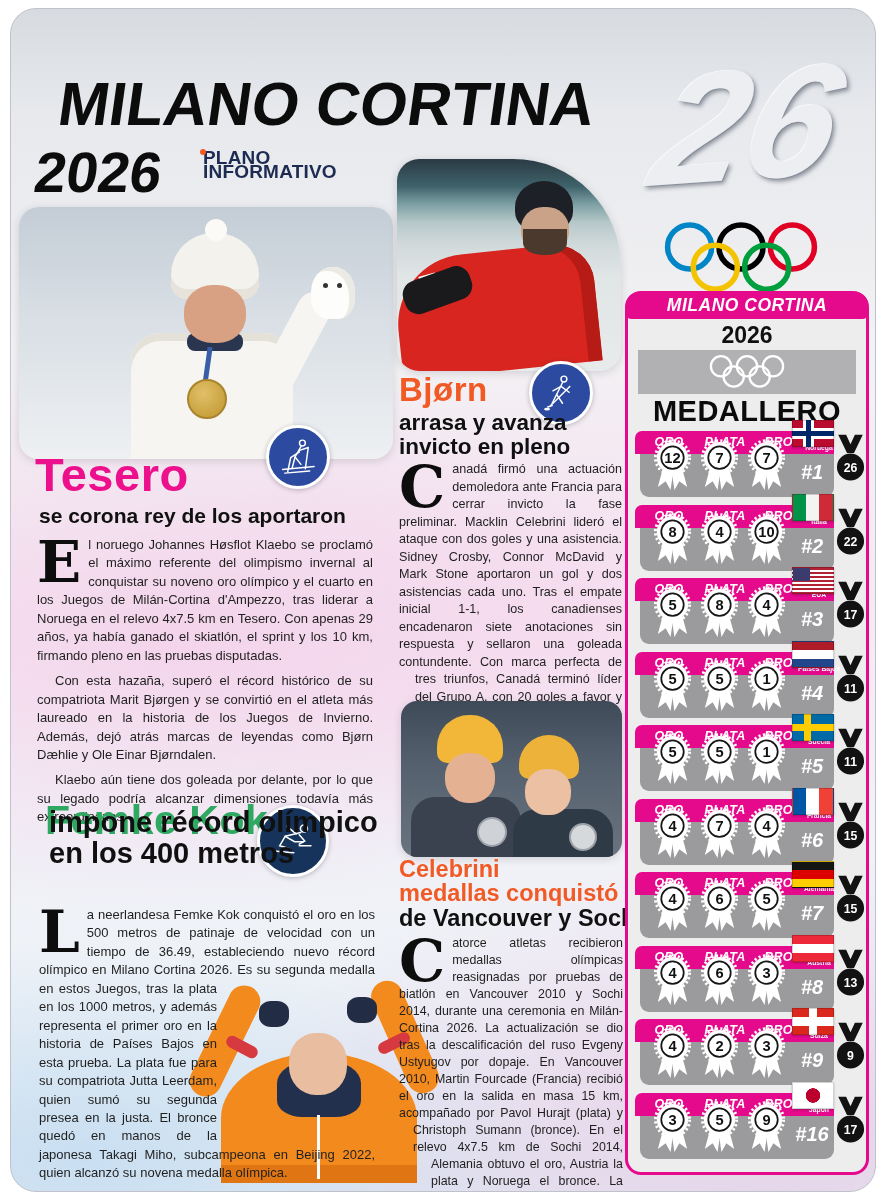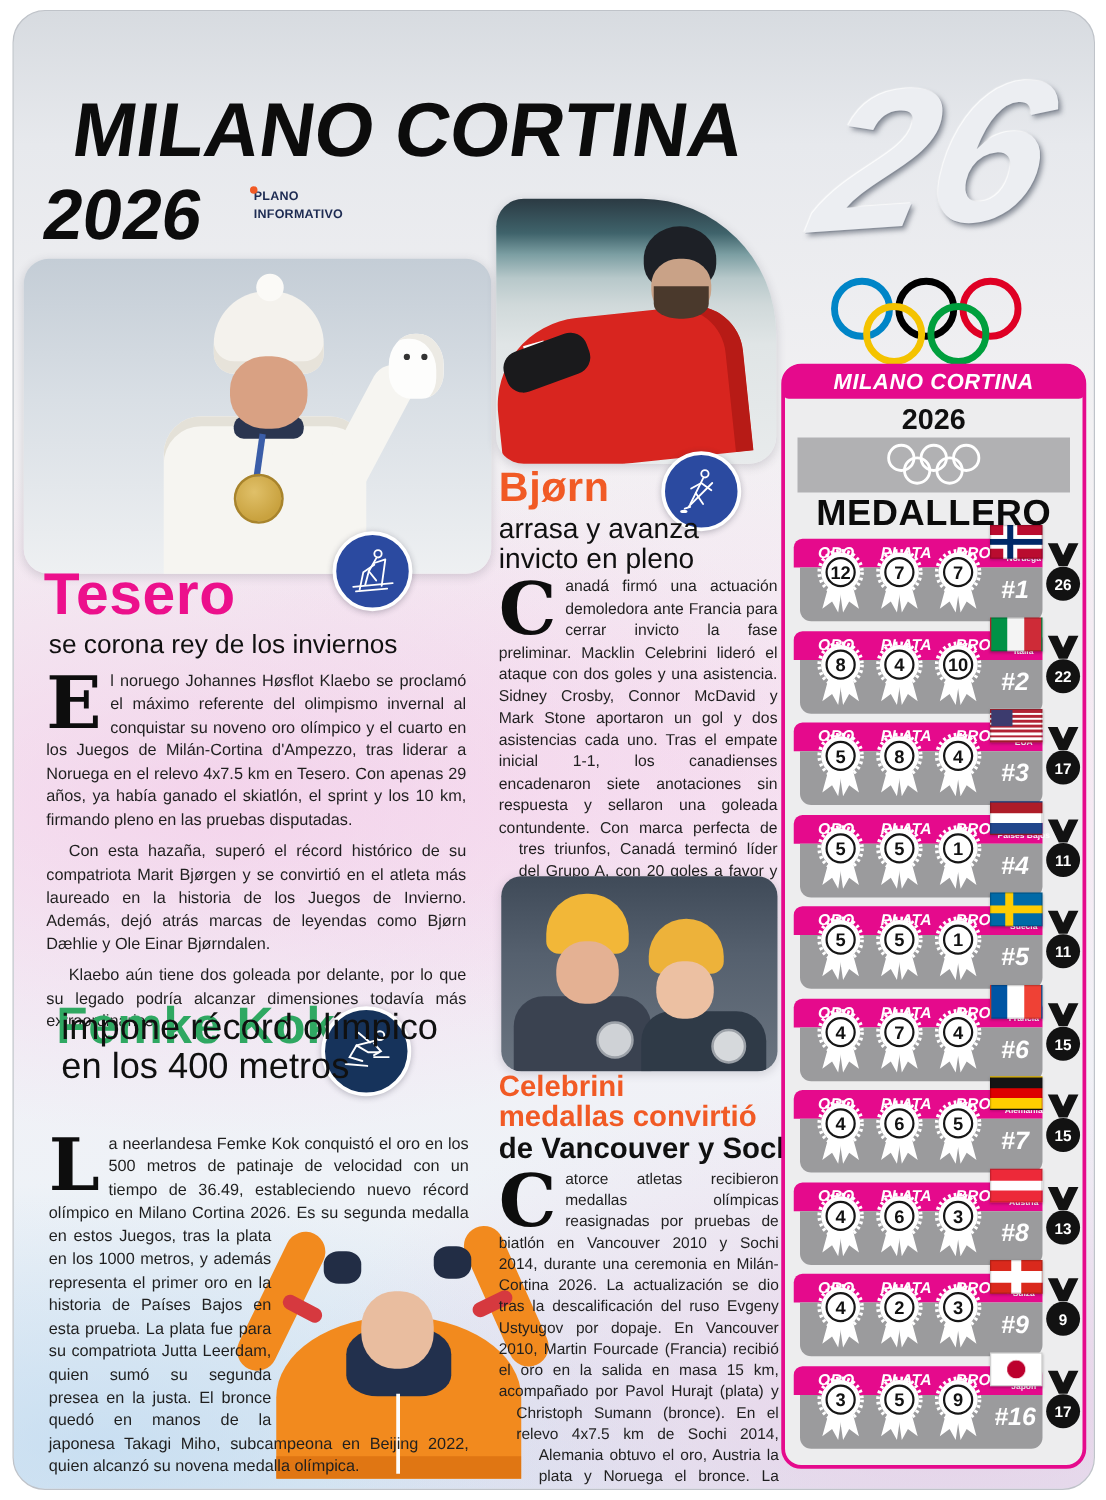--- a/index.html
+++ b/index.html
@@ -11,32 +11,32 @@
       radial-gradient(820px 400px at 18% 53%, rgba(241,186,226,0.50), transparent 68%),
       radial-gradient(680px 360px at 66% 50%, rgba(246,208,236,0.45), transparent 70%),
       radial-gradient(760px 380px at 88% 94%, rgba(236,172,216,0.42), transparent 70%),
       radial-gradient(680px 300px at 8% 97%, rgba(183,214,240,0.60), transparent 70%),
       linear-gradient(180deg,#d7dbe0 0%,#e7e9ed 9%,#f2f1f3 28%,#f6eff5 55%,#eef2f7 80%,#e2ebf3 100%);
   }
   .abs{position:absolute;}
   
   .main-title{left:48px;top:60px;font-size:61px;font-weight:800;color:#0c0c0c;transform:skewX(-8deg);letter-spacing:0px;white-space:nowrap;}
   .year-big{left:24px;top:130px;font-size:57px;font-weight:800;color:#0c0c0c;transform:skewX(-8deg);}
-  .brand{left:192px;top:142px;color:#1d2b52;font-size:10px;line-height:14px;font-weight:800;letter-spacing:.2px;}
+  .brand{left:192px;top:142px;color:#1d2b52;font-size:19px;line-height:14px;font-weight:800;letter-spacing:.2px;}
   .brand .dot{position:absolute;left:-3px;top:-2px;width:6px;height:6px;border-radius:50%;background:#f15a25;}
   .logo26{left:645px;top:28px;width:185px;height:175px;font-size:160px;font-weight:800;font-style:italic;
     color:#eceef2;transform:skewX(-16deg) rotate(-4deg);
     text-shadow:3px 3px 4px rgba(110,116,128,.75),-1px -1px 1px #ffffff,1px 1px 0 #c3c7cf;
     text-align:center;line-height:175px;}
   .rings-color{left:652px;top:210px;width:156px;height:78px;}
   
   .photo{overflow:hidden;box-shadow:0 2px 8px rgba(60,60,80,.18);}
   .icon-circle{border-radius:50%;border:3px solid #fff;box-shadow:0 1px 5px rgba(40,40,60,.3);display:flex;align-items:center;justify-content:center;}
   .headline{font-weight:800;letter-spacing:.5px;}
-  .subhead{font-weight:400;color:#101010;line-height:1.06;}
+  .subhead{font-weight:700;color:#101010;line-height:1.06;}
   .body-text{color:#1f1f1f;text-align:justify;}
   .body-text p{margin:0 0 7px 0;}
   .body-text p.ind{text-indent:18px;}
   .dropcap{float:left;font-family:"DejaVu Serif",serif;font-size:58px;line-height:46px;font-weight:700;color:#0d0d0d;padding:3px 7px 0 0;}
   .cutL{float:left;clear:left;}
   .cutR{float:right;clear:right;}
   
   .medallero{left:614px;top:282px;width:238px;height:878px;background:#ededee;border:3px solid #e50a8c;border-radius:16px;}
   .m-banner{position:absolute;left:-2px;right:-2px;top:-2px;height:27px;background:#e50a8c;border-radius:13px 13px 5px 5px;
     color:#fff;font-style:italic;font-weight:800;font-size:17.5px;text-align:center;line-height:27px;letter-spacing:.5px;}
@@ -173,21 +173,21 @@
     <svg width="44" height="44" viewBox="0 0 60 60" fill="none" stroke="#fff" stroke-width="2" stroke-linecap="round">
       <circle cx="36" cy="11" r="4"></circle>
       <path d="M34 16 L26 30 L34 40"></path>
       <path d="M32 21 L44 17 M44 17 L40 46"></path>
       <path d="M32 23 L20 31 M20 31 L16 50"></path>
       <path d="M26 30 L22 45"></path>
       <path d="M9 47 L52 43 M12 52 L46 49"></path>
     </svg>
   </div>
   <div class="abs headline k-title">Tesero</div>
-  <div class="abs subhead k-sub">se corona rey de los inviernos</div>
+  <div class="abs subhead k-sub">se corona rey de los aportaron</div>
   <div class="abs body-text k-body">
     <p><span class="dropcap">E</span><span>l noruego Johannes Høsflot Klaebo se proclamó el máximo referente del olimpismo invernal al conquistar su noveno oro olímpico y el cuarto en los Juegos de Milán-Cortina d'Ampezzo, tras liderar a Noruega en el relevo 4x7.5 km en Tesero. Con apenas 29 años, ya había ganado el skiatlón, el sprint y los 10 km, firmando pleno en las pruebas disputadas.</span></p>
     <p class="ind">Con esta hazaña, superó el récord histórico de su compatriota Marit Bjørgen y se convirtió en el atleta más laureado en la historia de los Juegos de Invierno. Además, dejó atrás marcas de leyendas como Bjørn Dæhlie y Ole Einar Bjørndalen.</p>
     <p class="ind">Klaebo aún tiene dos goleada por delante, por lo que su legado podría alcanzar dimensiones todavía más extraordinarias.</p>
   </div>
 
   <div class="abs photo c-photo">
     <div class="abs c-jersey">
       <span class="c-num">7</span>
       <span class="c-shoulder"></span>
@@ -263,21 +263,21 @@
     <div class="abs d-body2"></div>
     <div class="abs d-beanie1"></div>
     <div class="abs d-beanie2"></div>
     <div class="abs d-face1"></div>
     <div class="abs d-face2"></div>
     <div class="abs d-medal1"></div>
     <div class="abs d-medal2"></div>
   </div>
   <div class="abs r-title">
     <div class="orange">Celebrini</div>
-    <div class="orange">medallas convirtió</div>
+    <div class="orange">medallas conquistó</div>
     <div class="black">de Vancouver y Sochi</div>
   </div>
   <div class="abs body-text r-body">
     <p>
       <span class="dropcap">C</span>
       <span class="cutL" style="width:0;height:152px;"></span>
       <span class="cutL" style="width:14px;height:32px;"></span>
       <span class="cutL" style="width:32px;height:30px;"></span>
       
       <span>atorce atletas recibieron medallas olímpicas reasignadas por pruebas de biatlón en Vancouver 2010 y Sochi 2014, durante una ceremonia en Milán-Cortina 2026. La actualización se dio tras la descalificación del ruso Evgeny Ustyugov por dopaje. En Vancouver 2010, Martin Fourcade (Francia) recibió el oro en la salida en masa 15 km, acompañado por Pavol Hurajt (plata) y Christoph Sumann (bronce). En el relevo 4x7.5 km de Sochi 2014, Alemania obtuvo el oro, Austria la plata y Noruega el bronce. La ceremonia se realizó ante miles de aficionados en el Antholz-Anterselva Biathlon Arena.</span>

